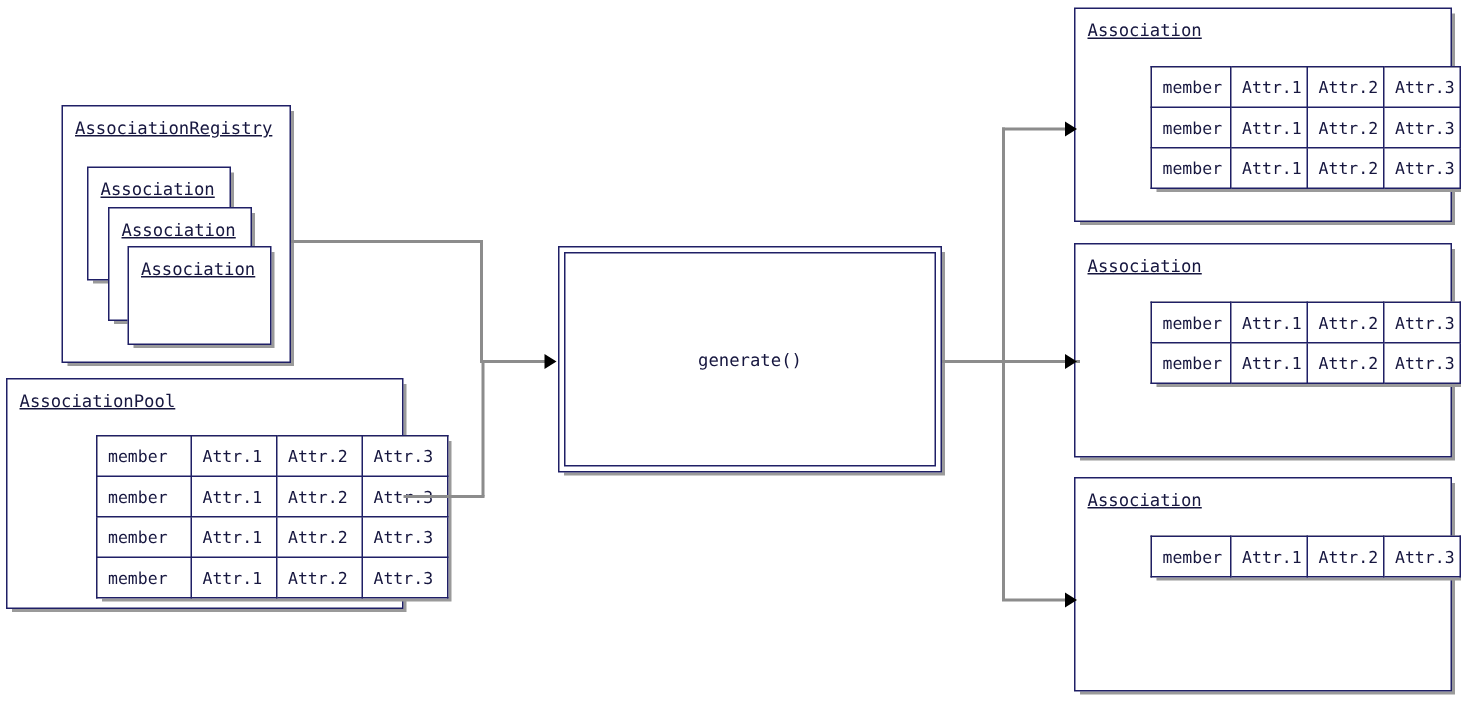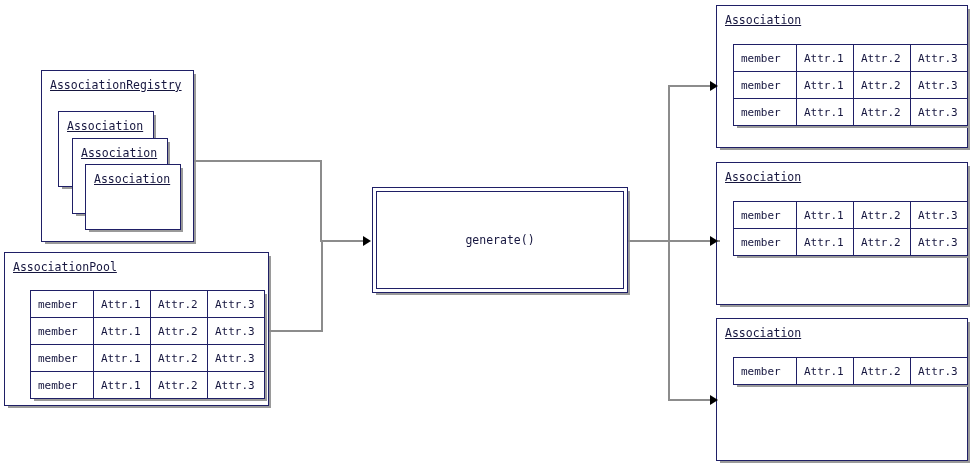--- a/index.html
+++ b/index.html
@@ -58,20 +58,21 @@
     color: #16163f;
     white-space: nowrap;
   }
 
   
   .attr-table {
     position: absolute;
     border-collapse: collapse;
     background: #fef9c3;
     box-shadow: 3px 3px 0 -1px #9a9a9a;
+    margin-left: 34px;
   }
   .attr-table td {
     border: 1.2px solid #1f1f66;
     font-family: "DejaVu Sans Mono", "Liberation Mono", monospace;
     font-size: 11px;
     color: #16163f;
     padding: 0;
     height: 26px;
     text-align: left;
     vertical-align: middle;
@@ -145,21 +146,21 @@
       </tr>
       <tr>
         <td class="col-member"><span>member</span></td>
         <td class="col-attr"><span>Attr.1</span></td>
         <td class="col-attr"><span>Attr.2</span></td>
         <td class="col-attr"><span>Attr.3</span></td>
       </tr>
     </tbody>
   </table>
 
-  <div class="proc-box" style="left:372px; top:187px; width:256px; height:106px;">
+  <div class="proc-box" style="left:372px; top:164px; width:256px; height:151px;">
     <div class="proc-inner">
       <span class="proc-label">generate()</span>
     </div>
   </div>
 
   <div class="box" style="left:716px; top:5px; width:252px; height:143px;">
     <div class="box-label">Association</div>
   </div>
 
   <table class="attr-table" style="left:733px; top:44px;">

